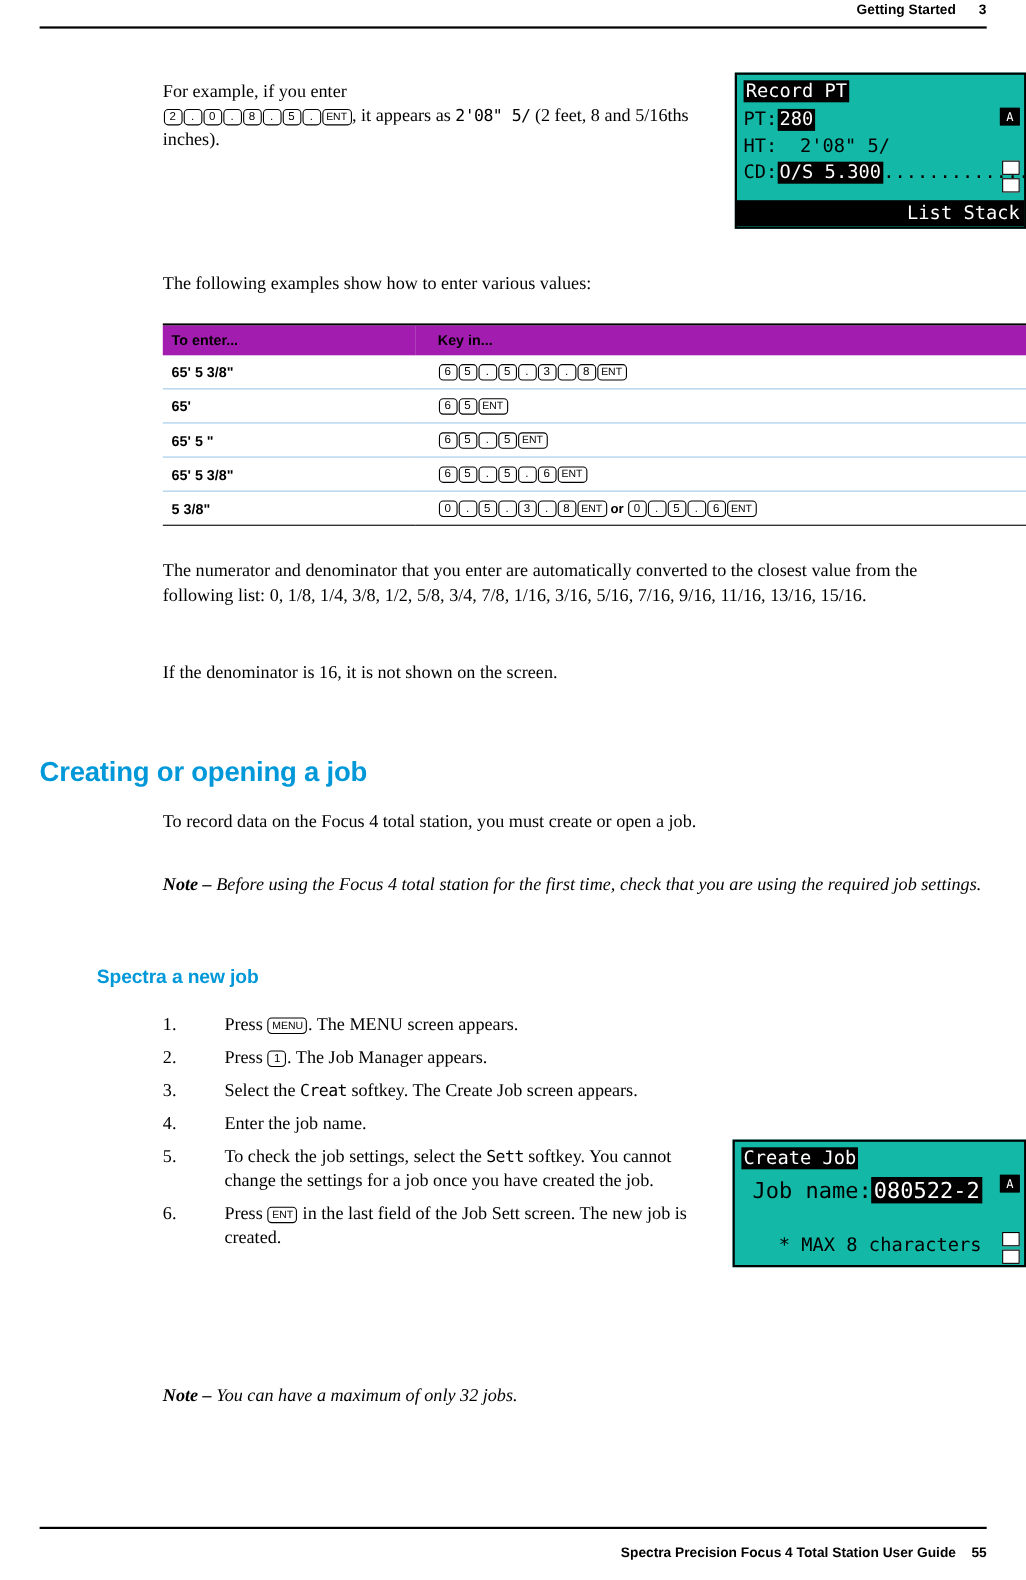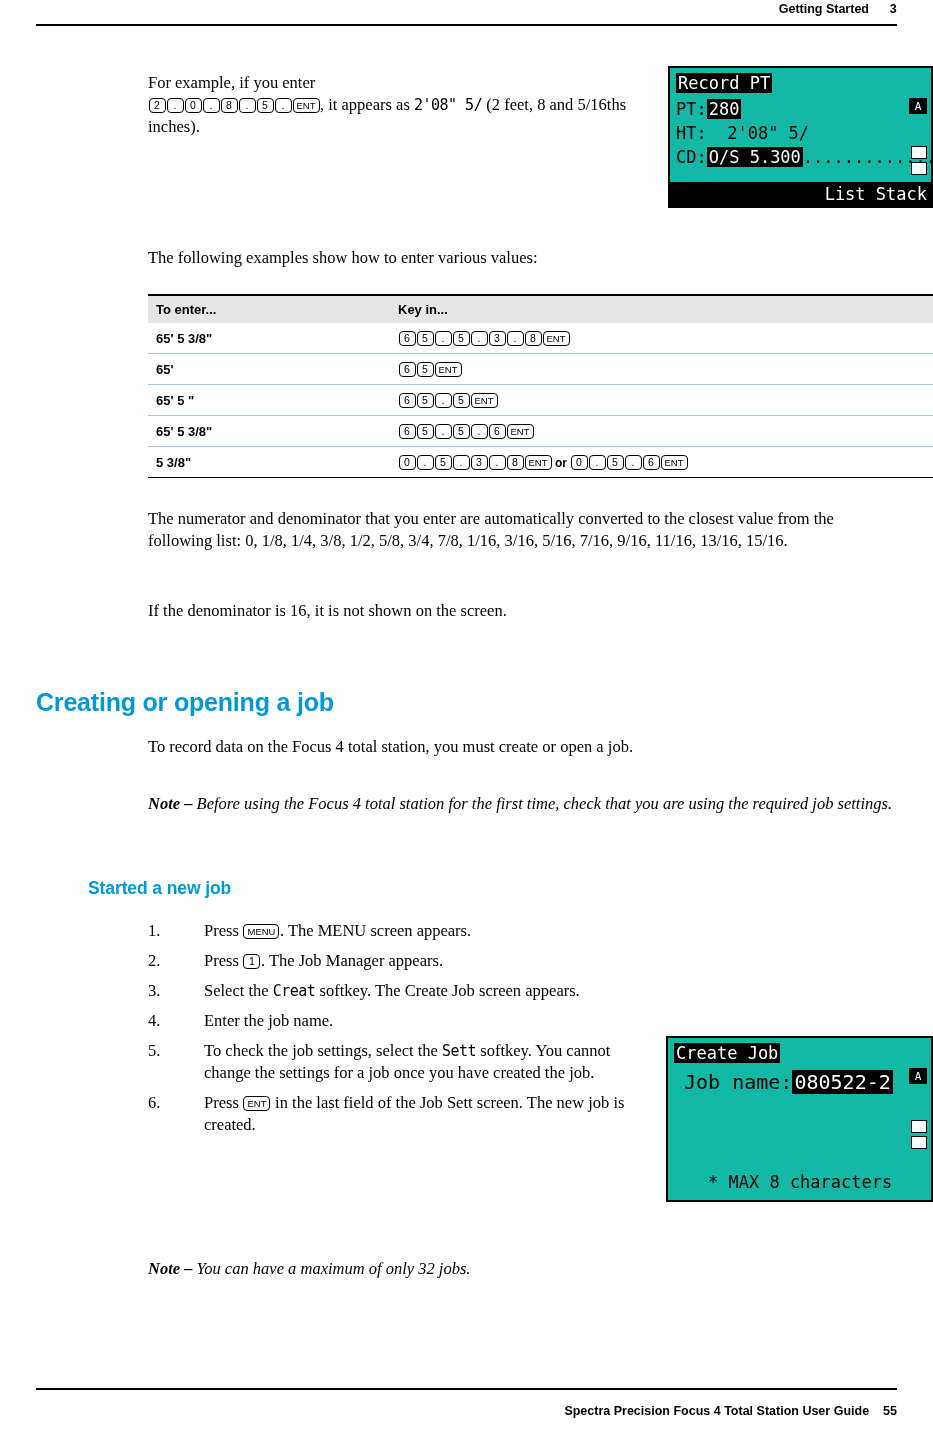--- a/index.html
+++ b/index.html
@@ -166,21 +166,21 @@
     top: 296px;
     width: 785px;
     border-collapse: collapse;
   }
   .tbl td, .tbl th {
     padding: 0;
     text-align: left;
     vertical-align: middle;
   }
   .tbl thead th {
-    background: #e5e5e5;
+    background: #a21caf;
     height: 27px;
     font-family: "Liberation Sans", sans-serif;
     font-size: 13px;
     font-weight: bold;
     color: #000;
   }
   .tbl thead th.c1 { padding-left: 8px; width: 222px; }
   .tbl thead th.c2 { padding-left: 20px; }
   .tbl tbody td {
     height: 30px;
@@ -358,21 +358,21 @@
     <p class="txt">To record data on the Focus 4 total station, you must create or open a job.</p>
   </div>
 
   <div class="body-col" style="top:773px;">
     <p class="note">
       <b>Note –</b>
       <span>Before using the Focus 4 total station for the first time, check that you are using the required job settings.</span>
     </p>
   </div>
 
-  <h2 class="head2" style="top:878px;">Started a new job</h2>
+  <h2 class="head2" style="top:878px;">Spectra a new job</h2>
 
   <div class="nlist" style="top:920px; width:505px;">
     <div class="nitem">
       <span class="nnum">1.</span>
       <div class="nbody">
         <span>Press</span>
         <span class="key wide">MENU</span><span>. The MENU screen appears.</span>
       </div>
     </div>
     <div class="nitem">
@@ -407,21 +407,21 @@
     <div class="nitem">
       <span class="nnum">6.</span>
       <div class="nbody">
         <span>Press</span>
         <span class="key wide">ENT</span>
         <span>in the last field of the Job Sett screen. The new job is created.</span>
       </div>
     </div>
   </div>
 
-  <div class="lcd" style="left:666px; top:1036px; width:267px; height:166px;">
+  <div class="lcd" style="left:666px; top:1036px; width:267px; height:116px;">
     <div class="lcd-inner">
       <div class="lcd-row" style="left:6px; top:5px; font-size:17px;"><span class="inv">Create Job</span></div>
       <div class="lcd-row" style="left:4px; top:32px; font-size:20px;"><span> Job name:</span><span class="inv">080522-2</span></div>
       <div class="sidebox filled" style="right:4px; top:30px; width:18px; height:16px; line-height:15px;">A</div>
       <div class="sidebox" style="right:4px; top:82px; width:16px; height:13px;"></div>
       <div class="sidebox" style="right:4px; top:98px; width:16px; height:13px;"></div>
       <div class="lcd-row" style="left:40px; bottom:8px; font-size:17px;">* MAX 8 characters</div>
     </div>
   </div>
 

